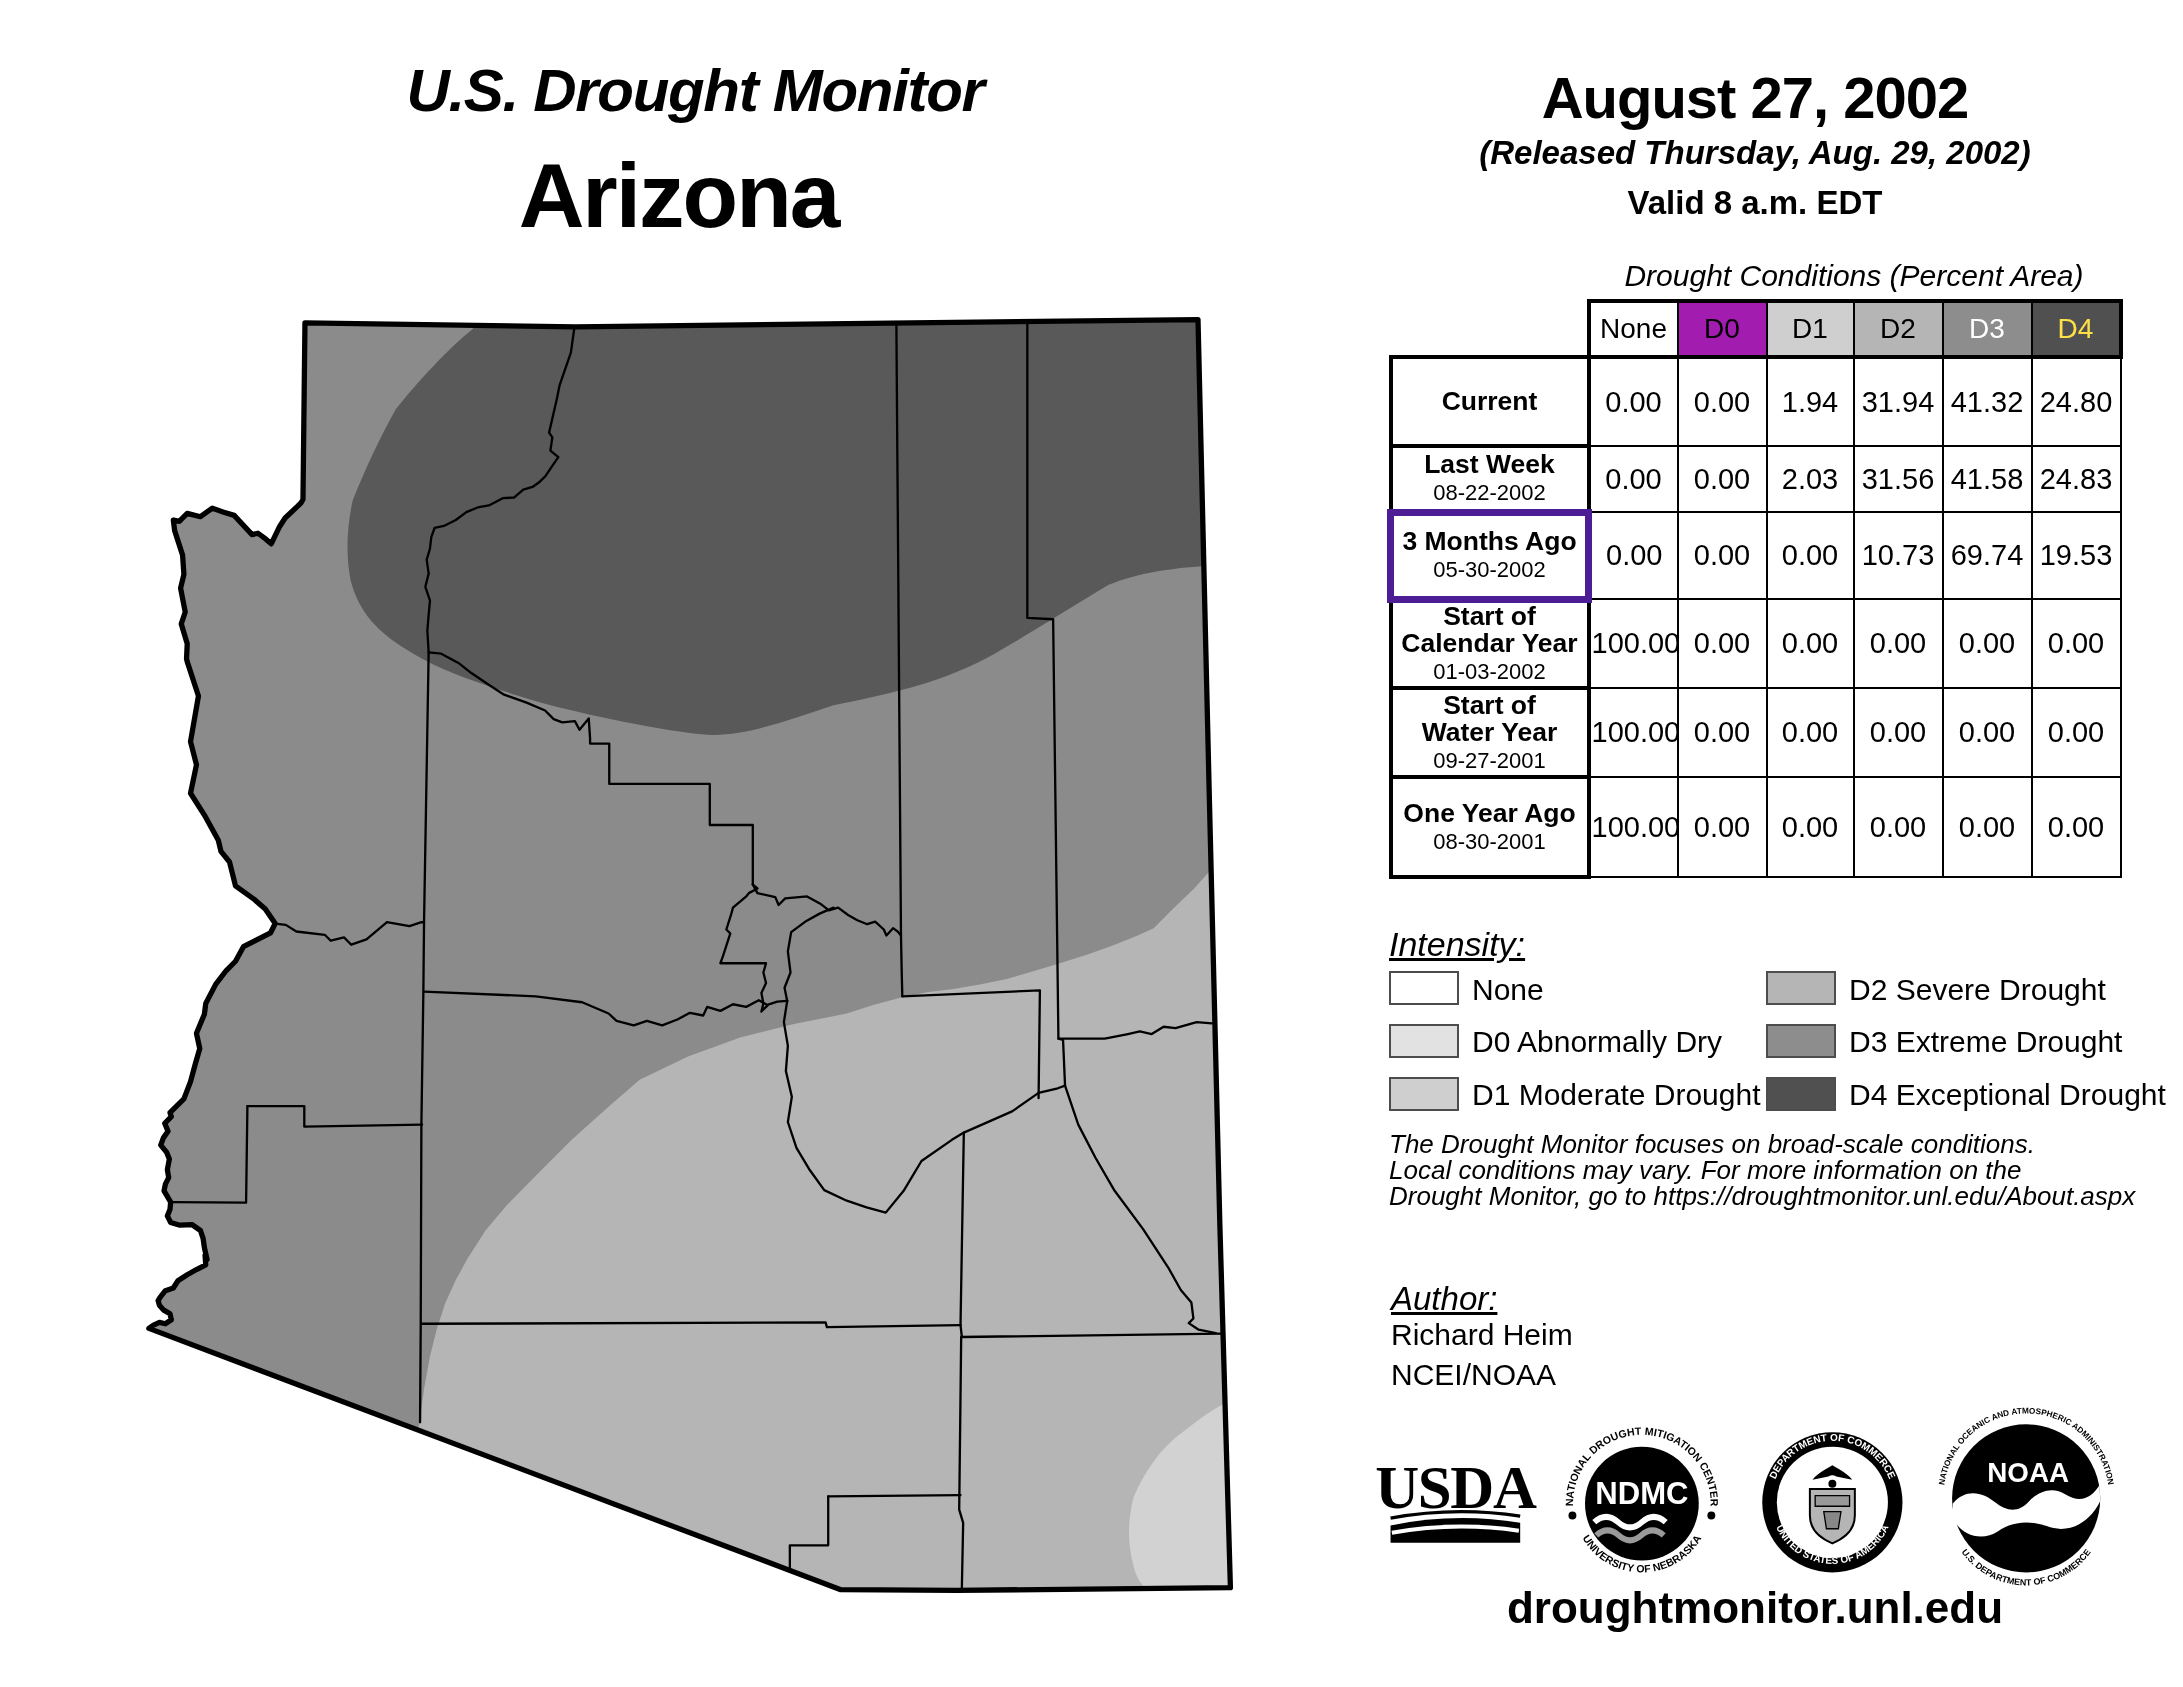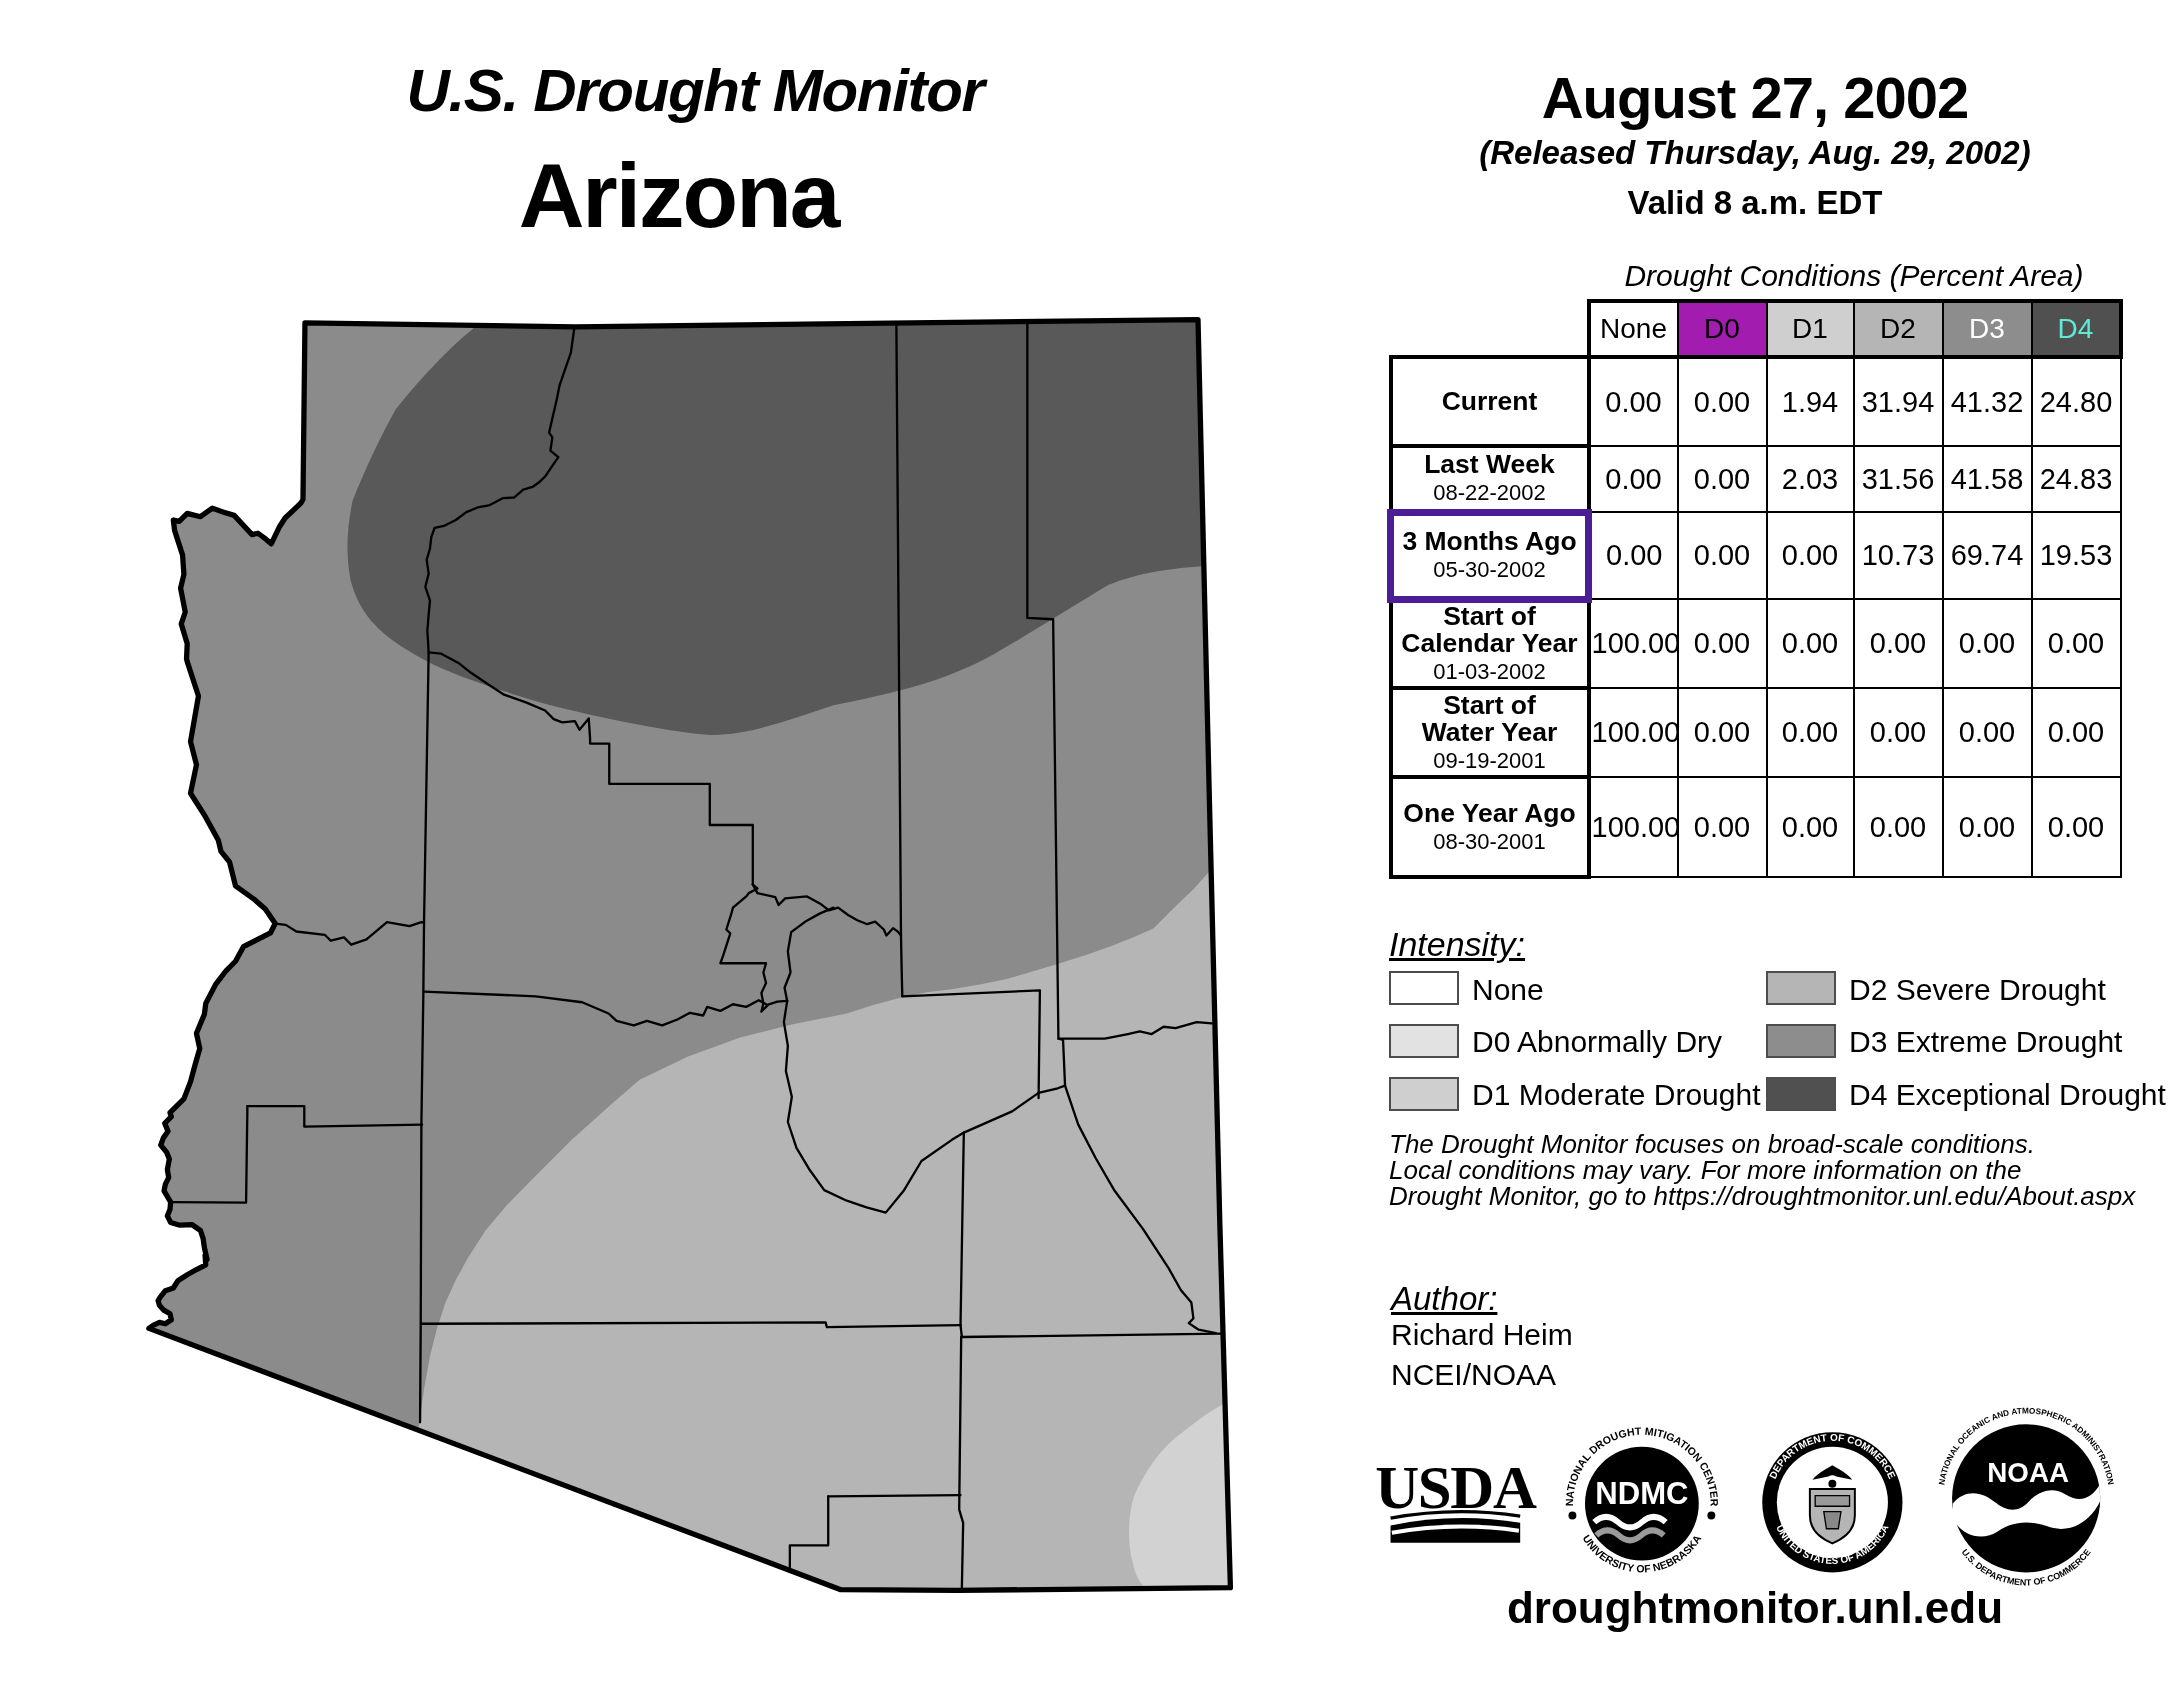--- a/index.html
+++ b/index.html
@@ -95,21 +95,21 @@
         <col style="width:89px">
       </colgroup>
 <tbody>
         <tr style="height:56px">
   <td style="border:none"></td>
   <td style="border:4px solid #000;border-right:2px solid #000;background:#fff;text-align:center;font-size:28px;">None</td>
   <td style="border:4px solid #000;border-left:2px solid #000;border-right:2px solid #000;background:#a21caf;text-align:center;font-size:28px;">D0</td>
   <td style="border:4px solid #000;border-left:2px solid #000;border-right:2px solid #000;background:#cfcfcf;text-align:center;font-size:28px;">D1</td>
   <td style="border:4px solid #000;border-left:2px solid #000;border-right:2px solid #000;background:#b5b5b5;text-align:center;font-size:28px;">D2</td>
   <td style="border:4px solid #000;border-left:2px solid #000;border-right:2px solid #000;background:#8d8d8d;text-align:center;font-size:28px;color:#fff;">D3</td>
-  <td style="border:4px solid #000;border-left:2px solid #000;background:#505050;text-align:center;font-size:28px;color:#5eead4;">D4</td>
+  <td style="border:4px solid #000;border-left:2px solid #000;background:#505050;text-align:center;font-size:28px;color:#fde047;">D4</td>
 </tr>
 <tr style="height:89px">
   <th style="border:4px solid #000;font-size:26.5px;">Current</th>
   <td class="n">0.00</td>
           <td class="n">0.00</td>
           <td class="n">1.94</td>
           <td class="n">31.94</td>
           <td class="n">41.32</td>
           <td class="n">24.80</td>
 </tr>
@@ -134,21 +134,21 @@
 <tr style="height:89px">
   <th style="border:4px solid #000;font-size:26.5px;">Start of<br>Calendar Year<br><span class="dt">01-03-2002</span></th>
   <td class="n">100.00</td>
           <td class="n">0.00</td>
           <td class="n">0.00</td>
           <td class="n">0.00</td>
           <td class="n">0.00</td>
           <td class="n">0.00</td>
 </tr>
 <tr style="height:89px">
-  <th style="border:4px solid #000;font-size:26.5px;">Start of<br>Water Year<br><span class="dt">09-19-2001</span></th>
+  <th style="border:4px solid #000;font-size:26.5px;">Start of<br>Water Year<br><span class="dt">09-27-2001</span></th>
   <td class="n">100.00</td>
           <td class="n">0.00</td>
           <td class="n">0.00</td>
           <td class="n">0.00</td>
           <td class="n">0.00</td>
           <td class="n">0.00</td>
 </tr>
 <tr style="height:100px">
   <th style="border:4px solid #000;font-size:26.5px;">One Year Ago<br><span class="dt">08-30-2001</span></th>
   <td class="n">100.00</td>

